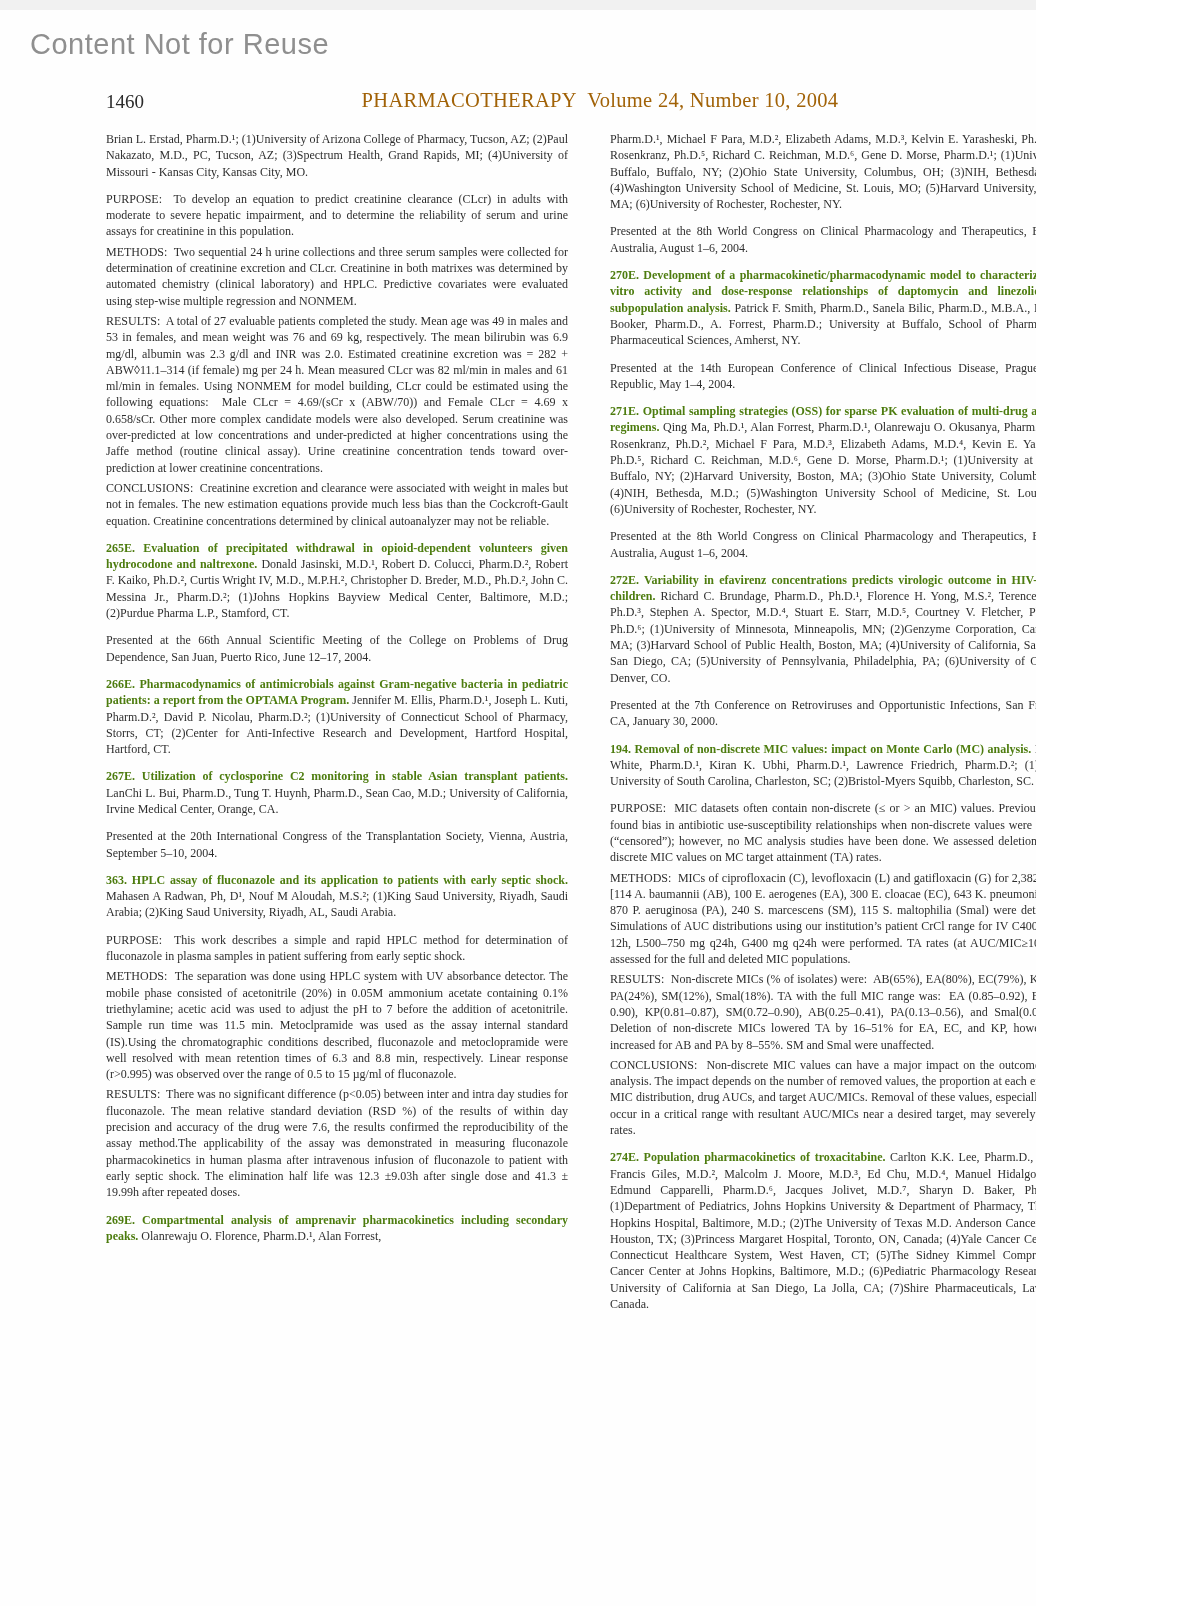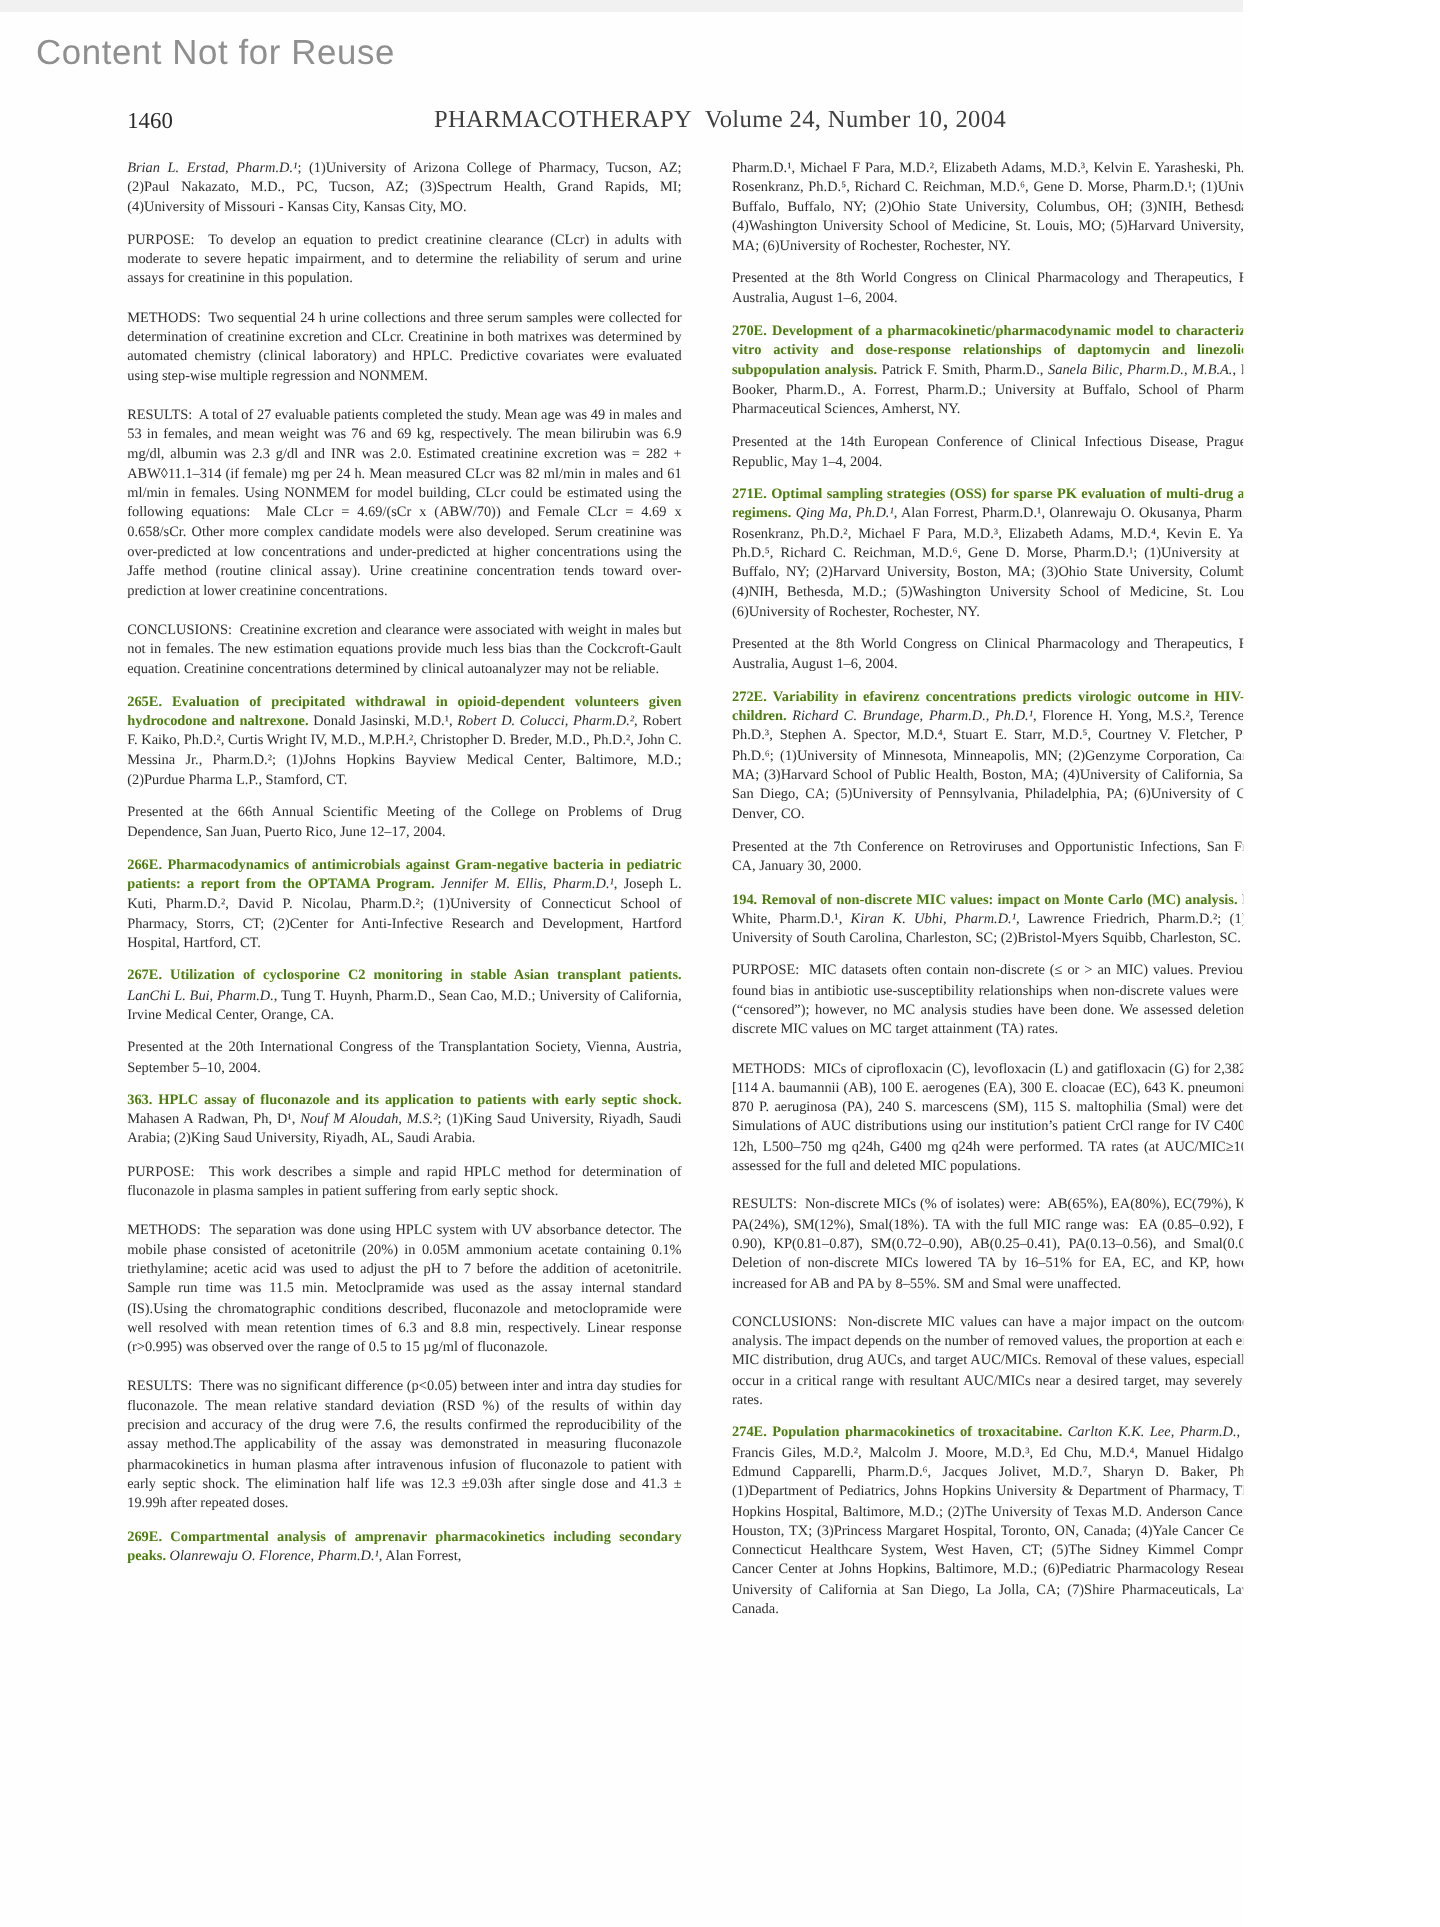--- a/index.html
+++ b/index.html
@@ -21,34 +21,34 @@
     font-size: 29px; color: #8f8f8f; letter-spacing: 0.5px;
     white-space: nowrap;
   }
   .pageno {
     position: absolute; top: 91px; left: 106px;
     font-size: 19px; color: #2a2a2a;
   }
   .jtitle {
     position: absolute; top: 89px; left: 0; width: 1200px;
     text-align: center;
-    font-size: 20.5px; color: #404040; letter-spacing: 0.3px;
+    font-size: 20.5px; color: #a16207; letter-spacing: 0.3px;
     white-space: nowrap;
   }
   .col {
     position: absolute; top: 131px;
     font-size: 12px; line-height: 16.3px; color: #2e2e2e;
     text-align: justify;
   }
   .col-left  { left: 106px; width: 462px; }
   .col-right { left: 610px; width: 468px; }
   p.blk { margin: 11px 0 0 0; padding: 0; }
   p.blk:first-child { margin-top: 0; }
-  p.section + p.section { margin-top: 16px; }
-  .it { font-style: italic; }
+  p.section + p.section { margin-top: 4px; }
+  .it { }
   .bd { font-weight: 700; color: #4d7c0f; }
 </style>
 </head>
 <body>
 
 <div class="page">
   <div class="topband"></div>
   <div class="watermark">Content Not for Reuse</div>
   <div class="pageno">1460</div>
   <div class="jtitle">PHARMACOTHERAPY&nbsp; Volume 24, Number 10, 2004</div>

